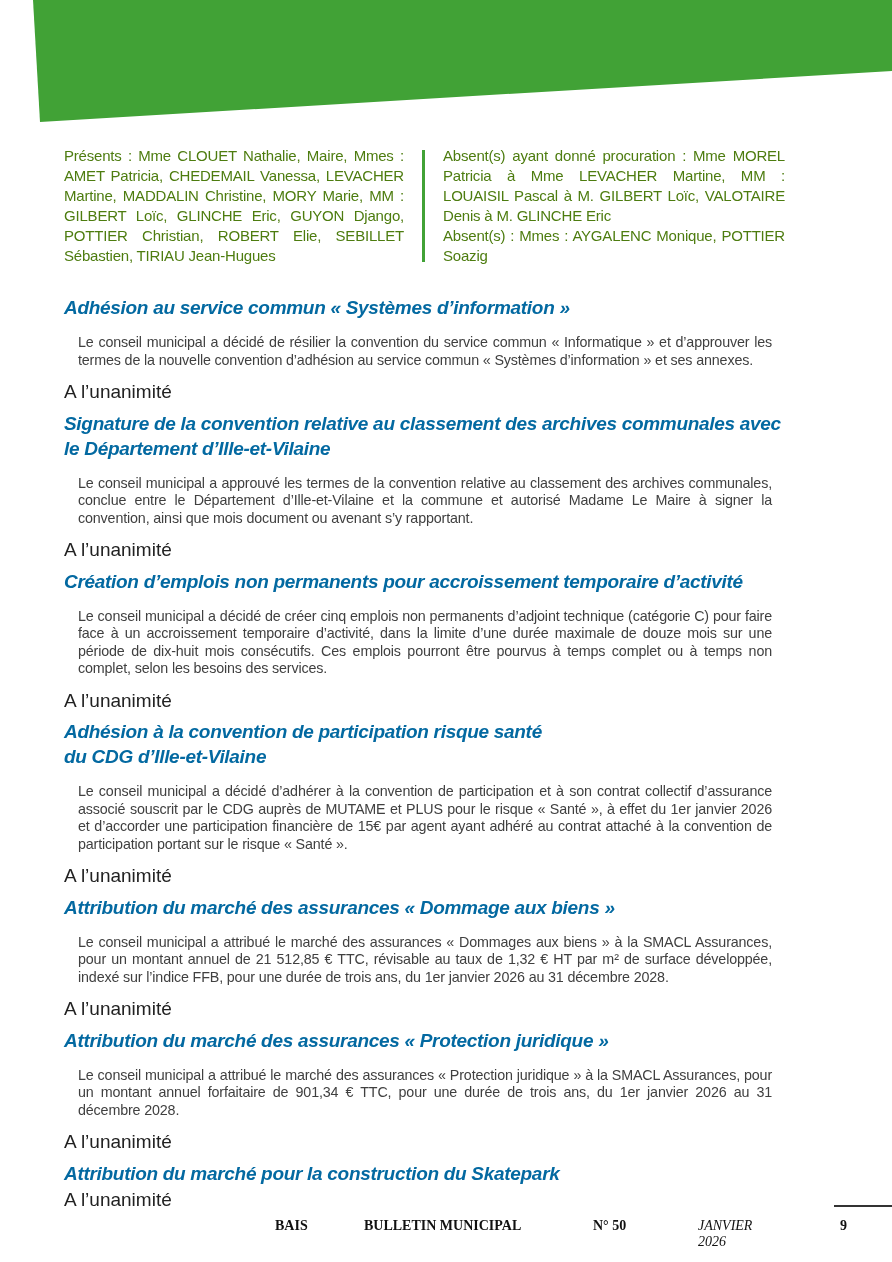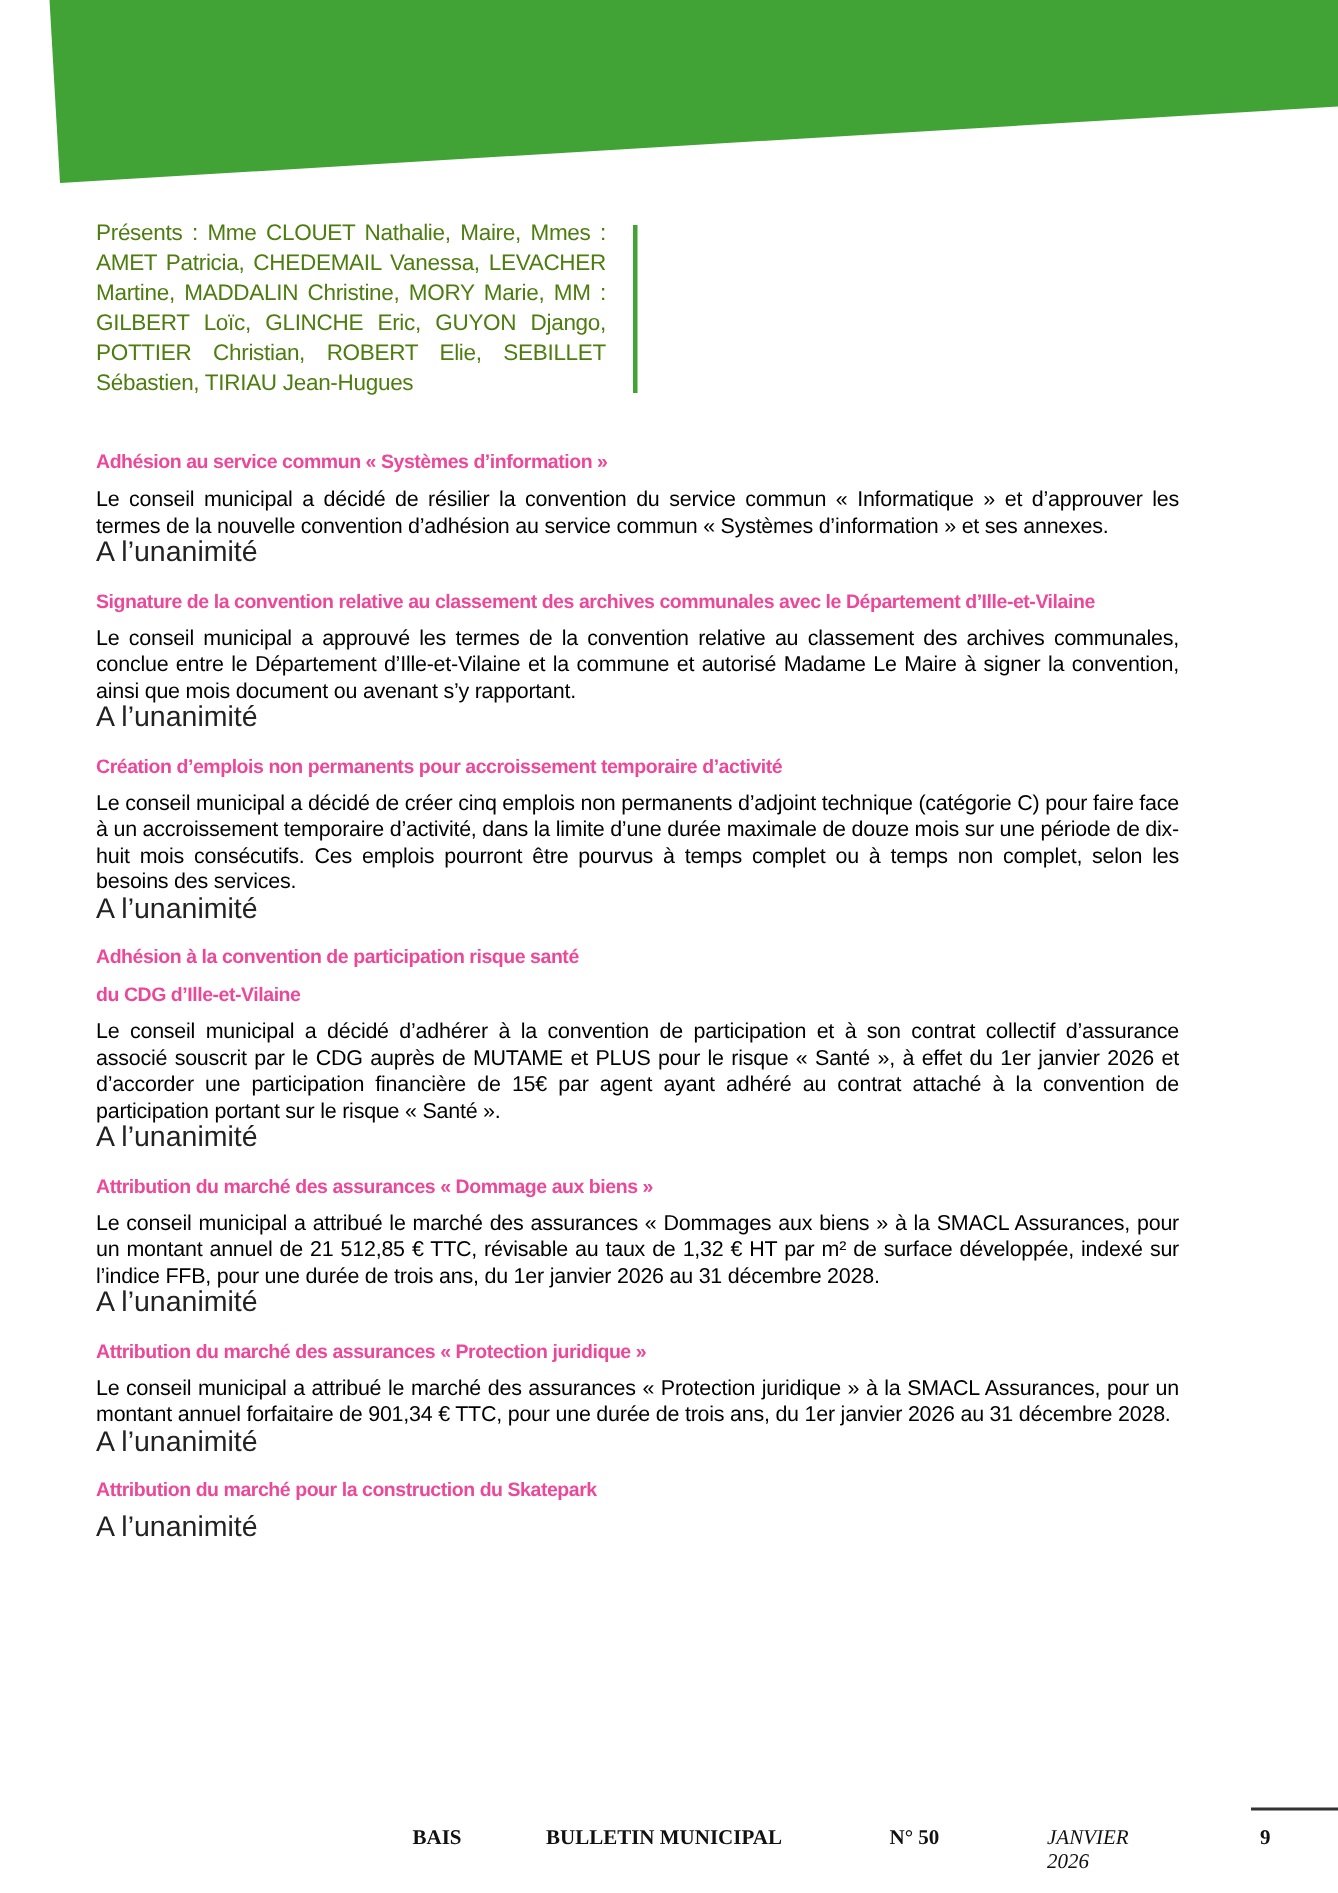--- a/index.html
+++ b/index.html
@@ -6,40 +6,44 @@
   body { width: 892px; height: 1262px; position: relative; overflow: hidden; font-family: "Liberation Sans", sans-serif; color: #1a1a1a; }
   .banner { position: absolute; left: 0; top: 0; width: 892px; height: 130px; }
   .attendance { position: absolute; top: 146px; left: 64px; width: 722px; display: flex; }
   .att-col { font-size: 15px; line-height: 20px; text-align: justify; letter-spacing: -0.2px; color: #4d7c0f; }
   .att-left { width: 340px; }
   .att-sep { width: 3px; background: #41a236; margin: 4px 18px 4px 18px; height: 112px; flex: none; }
   .att-right { width: 342px; }
   .att-right p, .att-left p { margin: 0; }
   .sections { position: absolute; top: 295px; left: 64px; width: 722px; }
   .section { margin-bottom: 10px; }
-  .section h2 { margin: 0 0 5px 0; font-size: 13px; line-height: 25px; font-weight: bold; letter-spacing: -0.3px; color: #ec4899; }
-  .section .body { margin: 0; font-size: 14.3px; line-height: 17.5px; text-align: justify; letter-spacing: -0.15px; color: #000000; }
+  .section h2 { margin: 0 0 5px 0; font-size: 19px; line-height: 25px; font-weight: bold; letter-spacing: -0.3px; color: #0369a1; font-style: italic; }
+  .section .body { margin: 14px; font-size: 14.3px; line-height: 17.5px; text-align: justify; letter-spacing: -0.15px; color: #404040; }
   .section .vote { margin: 0; font-size: 19px; line-height: 17.5px; color: #222; }
   .footer { position: absolute; top: 1212px; left: 0; width: 732px; height: 30px; font-family: "Liberation Serif", serif; font-size: 14px; color: #111; }
   .footer span { position: absolute; top: 6px; }
   .f-bold { font-weight: bold; }
   .f-rule { position: absolute; left: 834px; top: 1205px; width: 58px; height: 2px; background: #333; }
 </style>
 </head>
 <body>
 
 <svg class="banner" viewBox="0 0 892 130" preserveAspectRatio="none">
   <polygon points="33,0 892,0 892,71 40,122" fill="#41a236"></polygon>
 </svg>
 
 <div class="attendance">
   <div class="att-col att-left">
     <p>Présents : Mme CLOUET Nathalie, Maire, Mmes : AMET Patricia, CHEDEMAIL Vanessa, LEVACHER Martine, MADDALIN Christine, MORY Marie, MM : GILBERT Loïc, GLINCHE Eric, GUYON Django, POTTIER Christian, ROBERT Elie, SEBILLET Sébastien, TIRIAU Jean-Hugues</p>
   </div>
   <div class="att-sep"></div>
+  <div class="att-col att-right">
+    <p>Absent(s) ayant donné procuration : Mme MOREL Patricia à Mme LEVACHER Martine, MM : LOUAISIL Pascal à M. GILBERT Loïc, VALOTAIRE Denis à M. GLINCHE Eric</p>
+    <p>Absent(s) : Mmes : AYGALENC Monique, POTTIER Soazig</p>
+  </div>
 </div>
 
 <div class="sections">
   <div class="section">
     <h2>Adhésion au service commun « Systèmes d’information »</h2>
     <p class="body">Le conseil municipal a décidé de résilier la convention du service commun « Informatique » et d’approuver les termes de la nouvelle convention d’adhésion au service commun « Systèmes d’information » et ses annexes.</p>
     <p class="vote">A l’unanimité</p>
   </div>
   <div class="section">
     <h2>Signature de la convention relative au classement des archives communales avec le Département d’Ille-et-Vilaine</h2>

